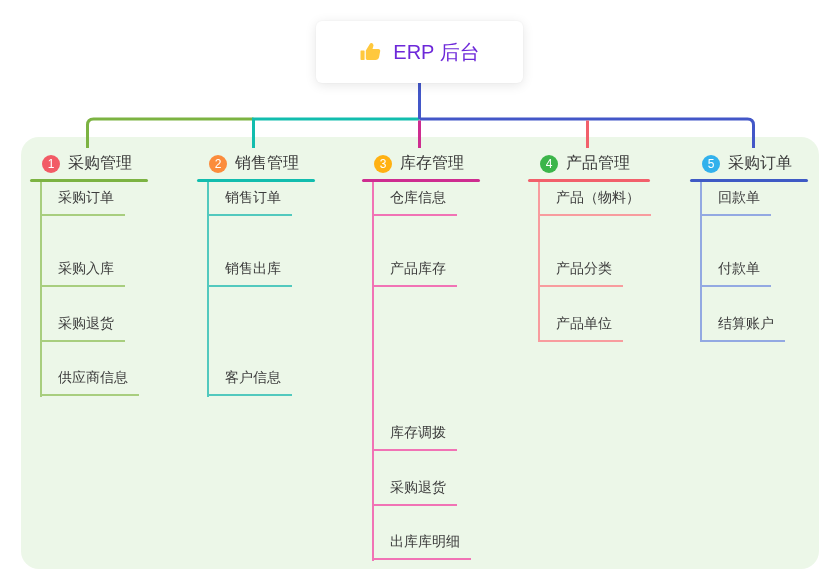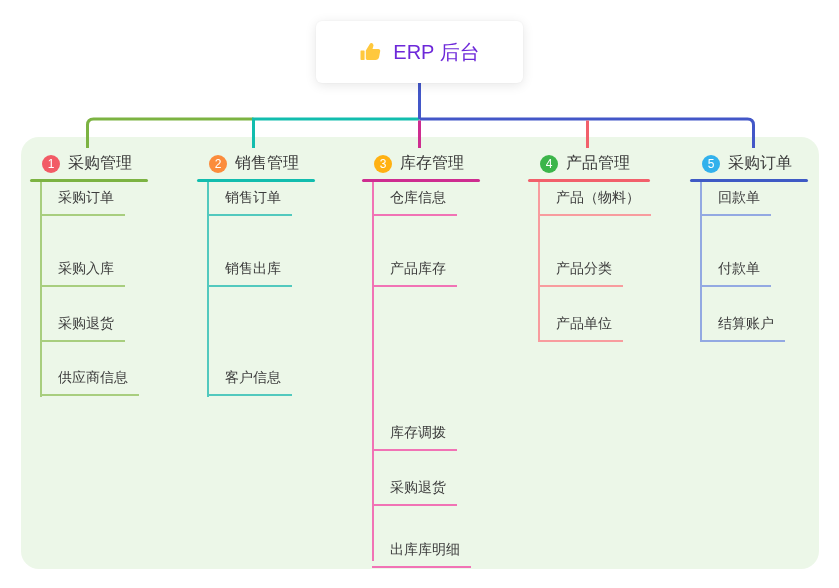--- a/index.html
+++ b/index.html
@@ -23,21 +23,21 @@
   .topic-underline{position:absolute;left:0;top:31px;width:100%;height:3px;border-radius:2px;
                    background:var(--strong);}
   .badge{width:18px;height:18px;border-radius:50%;background:var(--badge);color:#ffffff;
          font-size:12px;line-height:18px;display:flex;align-items:center;justify-content:center;flex:none;}
   .rail{position:absolute;left:10px;top:34px;width:2px;background:var(--light);}
   .n3 .rail{height:160px}
   .n4 .rail{height:215px}
   .n7 .rail{height:379px}
   .child{position:absolute;left:10px;white-space:nowrap;font-size:14px;line-height:19px;color:#3c3c3c;
          padding:0 11px 7px 18px;border-bottom:2px solid var(--light);cursor:pointer;}
-  .r0{top:40px}.r1{top:111px}.r2{top:166px}.r3{top:220px}.r4{top:275px}.r5{top:330px}.r6{top:392px}
+  .r0{top:40px}.r1{top:111px}.r2{top:166px}.r3{top:220px}.r4{top:275px}.r5{top:330px}.r6{top:384px}
 </style>
 </head>
 <body>
 
 <div class="stage">
 
   <div class="panel" style="background: rgb(236, 247, 232);"></div>
 
   <svg class="connectors" width="839" height="588" viewBox="0 0 839 588">
     <path d="M253.5 119 H93.5 Q87.5 119 87.5 125 V148" fill="none" stroke-width="3" stroke="#7CB342"></path>

